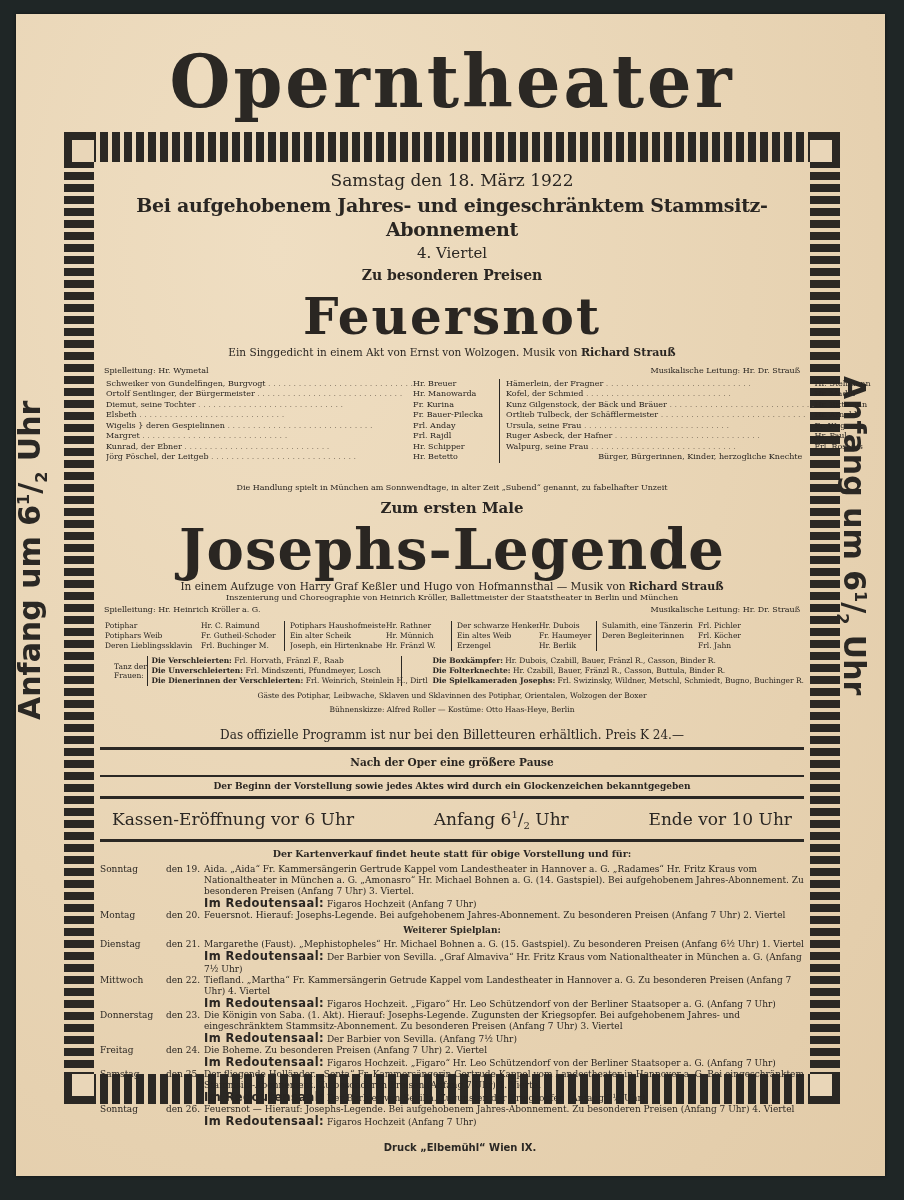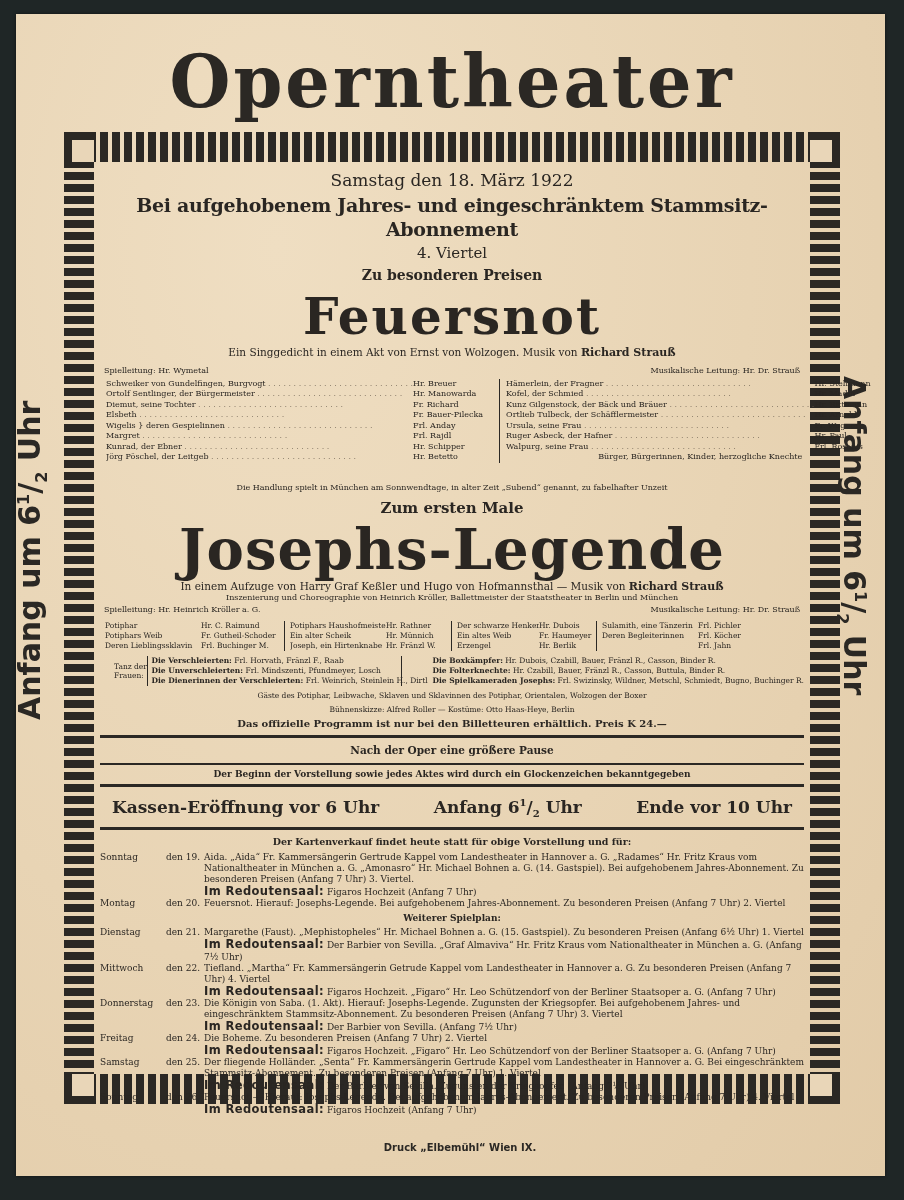--- a/index.html
+++ b/index.html
@@ -87,26 +87,26 @@
     .jl-r .r { width: 96px; overflow: hidden; }
     .jl-r .a { width: 78px; }
     .tanz { display: flex; font-size: 7.5px; margin-top: 5px; align-items: center; }
     .tanz .lbl { width: 100px; padding-left: 14px; }
     .tanz .list { border-left: 1.5px solid #2b2824; padding-left: 3px; width: 230px; }
     .tanz .list2 { border-left: 1.5px solid #2b2824; padding-left: 30px; margin-left: 20px; }
     .tanz .row { line-height: 10px; white-space: nowrap; }
     .tanz b { font-weight: bold; }
     .gaeste { font-size: 7.5px; margin-top: 5px; }
     .buehne { font-size: 7.5px; margin-top: 4px; }
-    .programm { font-size: 10px; font-weight: bold; margin-top: 4px; }
+    .programm { font-size: 12px; font-weight: normal; margin-top: 14px; }
     .rule { height: 3px; background: #2b2824; margin: 4px 0; }
     .rule.thin { height: 2px; }
     .pause { font-size: 10.5px; font-weight: bold; margin: 6px 0; }
     .glocke { font-size: 9px; font-weight: bold; margin: 4px 0; }
-    .times { display: flex; justify-content: space-between; font-size: 17px; font-weight: bold; padding: 6px 12px 2px; }
+    .times { display: flex; justify-content: space-between; font-size: 17px; font-weight: normal; padding: 6px 12px 2px; }
     .times sup, .times sub { font-size: 10px; }
     .tageskasse { font-size: 8.5px; text-align: center; padding: 2px 10px 4px; font-weight: bold; }
     .verkauf-head { font-size: 9.5px; font-weight: bold; margin: 6px 0 4px; }
     .sched { font-size: 9px; }
     .srow { display: flex; line-height: 11px; }
     .srow .day { width: 66px; flex: none; }
     .srow .num { width: 38px; flex: none; }
     .srow .desc { flex: 1; }
     .redo { padding-left: 104px; line-height: 12px; }
     .redo .tag { font-family: "DejaVu Sans", sans-serif; font-weight: bold; font-size: 11.5px; letter-spacing: 0.4px; }
@@ -154,21 +154,21 @@
       <div class="cast-row">
           <span class="role">Schweiker von Gundelfingen, Burgvogt</span>
           <span class="actor">Hr. Breuer</span>
         </div>
       <div class="cast-row">
           <span class="role">Ortolf Sentlinger, der Bürgermeister</span>
           <span class="actor">Hr. Manowarda</span>
         </div>
       <div class="cast-row">
           <span class="role">Diemut, seine Tochter</span>
-          <span class="actor">Fr. Richard</span>
+          <span class="actor">Fr. Kurina</span>
         </div>
       <div class="cast-row">
           <span class="role">Elsbeth</span>
           <span class="actor">Fr. Bauer-Pilecka</span>
         </div>
       <div class="cast-row">
           <span class="role">Wigelis } deren Gespielinnen</span>
           <span class="actor">Frl. Anday</span>
         </div>
       <div class="cast-row">

